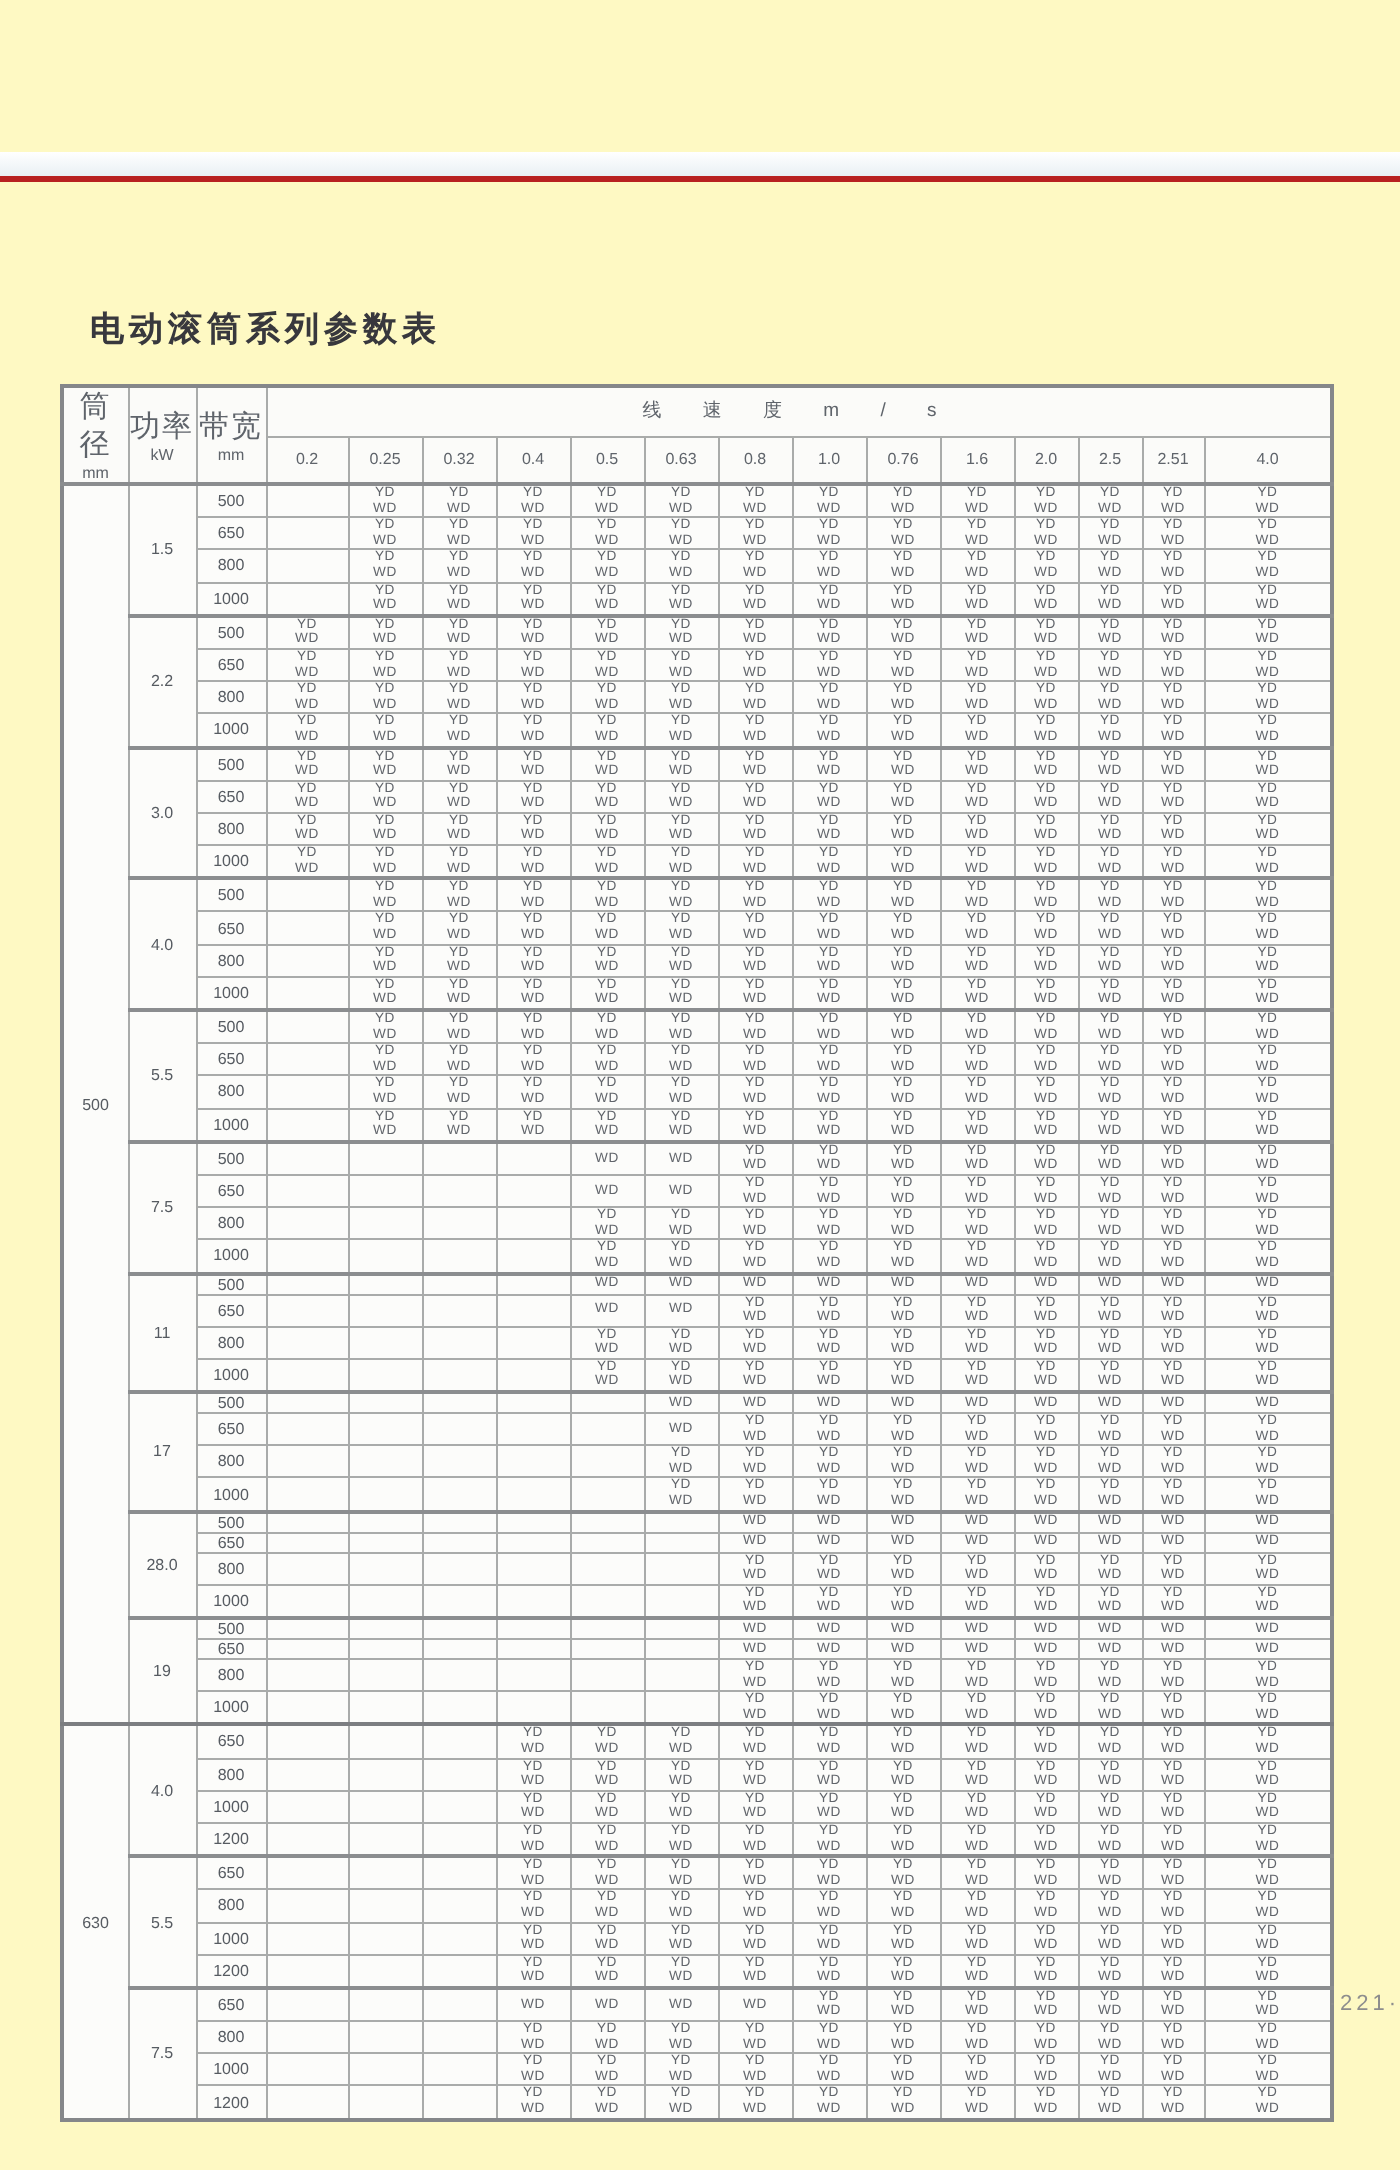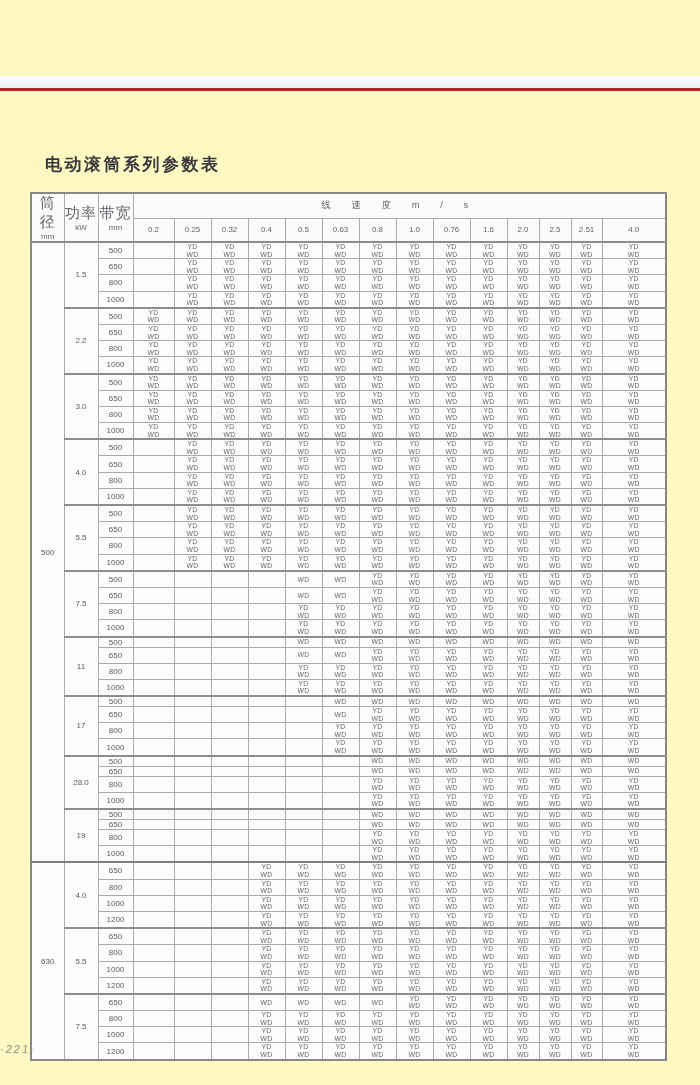--- a/index.html
+++ b/index.html
@@ -26,22 +26,22 @@
   thead tr.speedrow th,thead th.lefthead{border-bottom:1.5px solid #8b8d8f;}
   tbody td{color:#61656b;background:#fcfcfa;}
   td.dia,td.pow,td.bw{font-size:8px;color:#565b61;}
   tr.rn{height:16px;}
   tr.rt{height:10px;}
   td .l{font-size:6.8px;line-height:7.6px;letter-spacing:0.3px;}
   tr.rt td .l{line-height:8px;}
   tr.gs > td{border-top:2px solid #8b8d8f;}
   tr.ss > td{border-top:2.5px solid #7c7e81;}
   #pageno{
-    position:absolute;left:0;top:1043px;width:700px;text-align:left;
-    font-size:11px;color:#8d8d8d;letter-spacing:2px;font-style:italic;
+    position:absolute;left:0;top:996px;width:700px;text-align:right;
+    font-size:11px;color:#8d8d8d;letter-spacing:2px;
   }
 </style>
 </head>
 <body>
 
 <div id="page">
   <div id="topband"></div>
   <div id="redline"></div>
   <div id="title">电动滚筒系列参数表</div>
 

